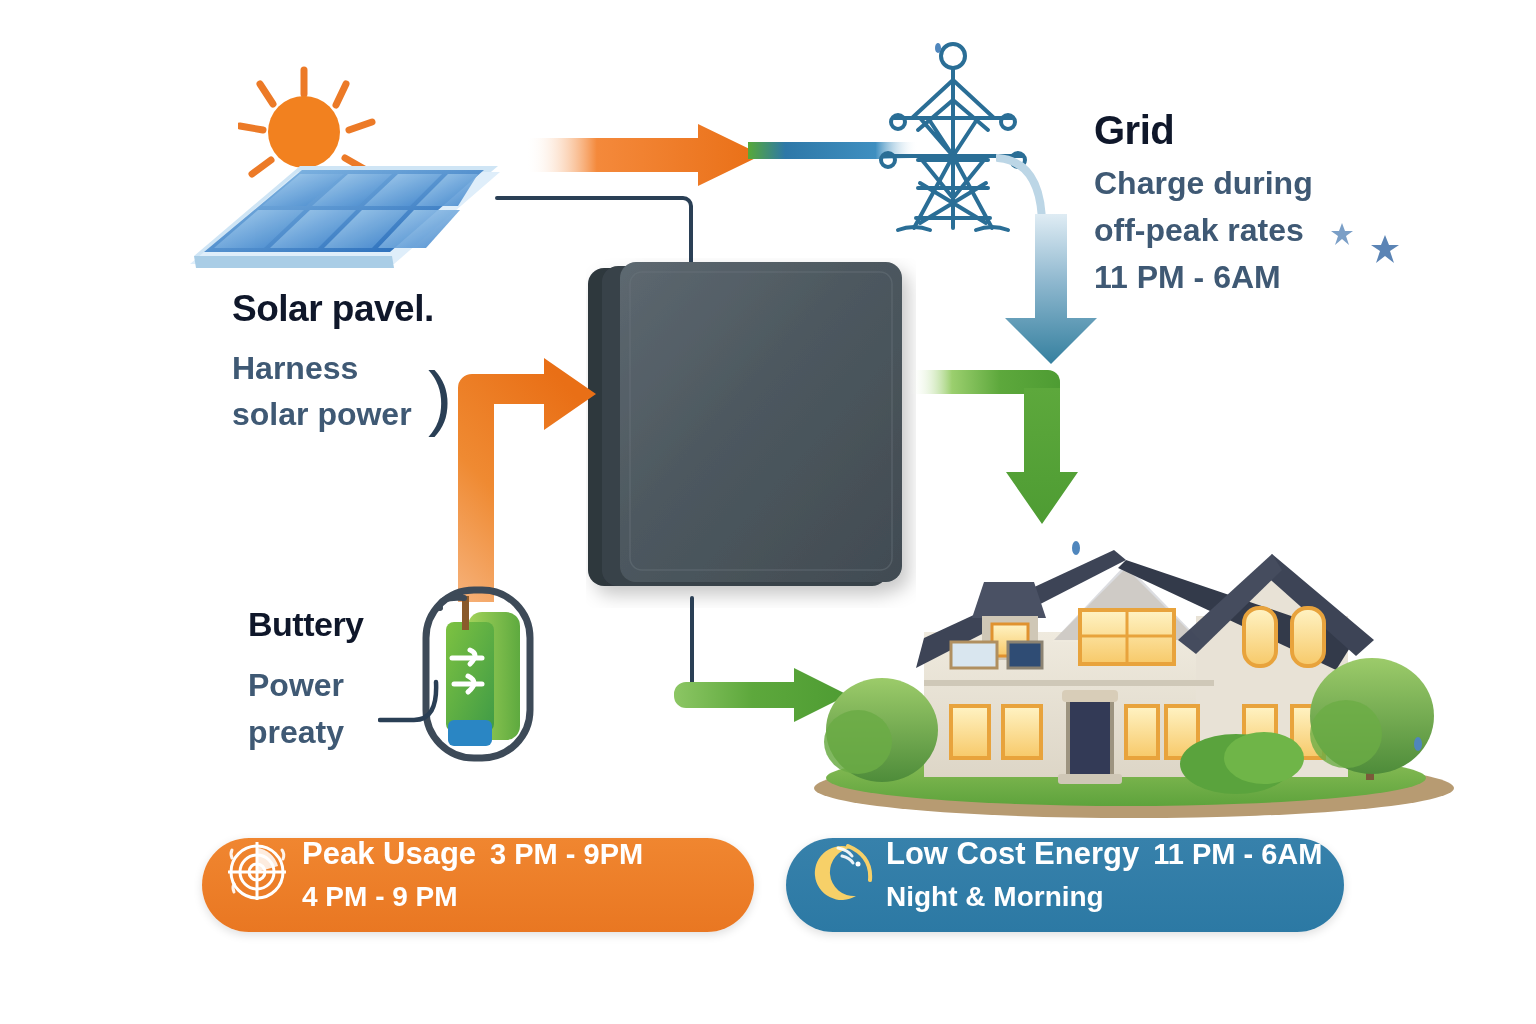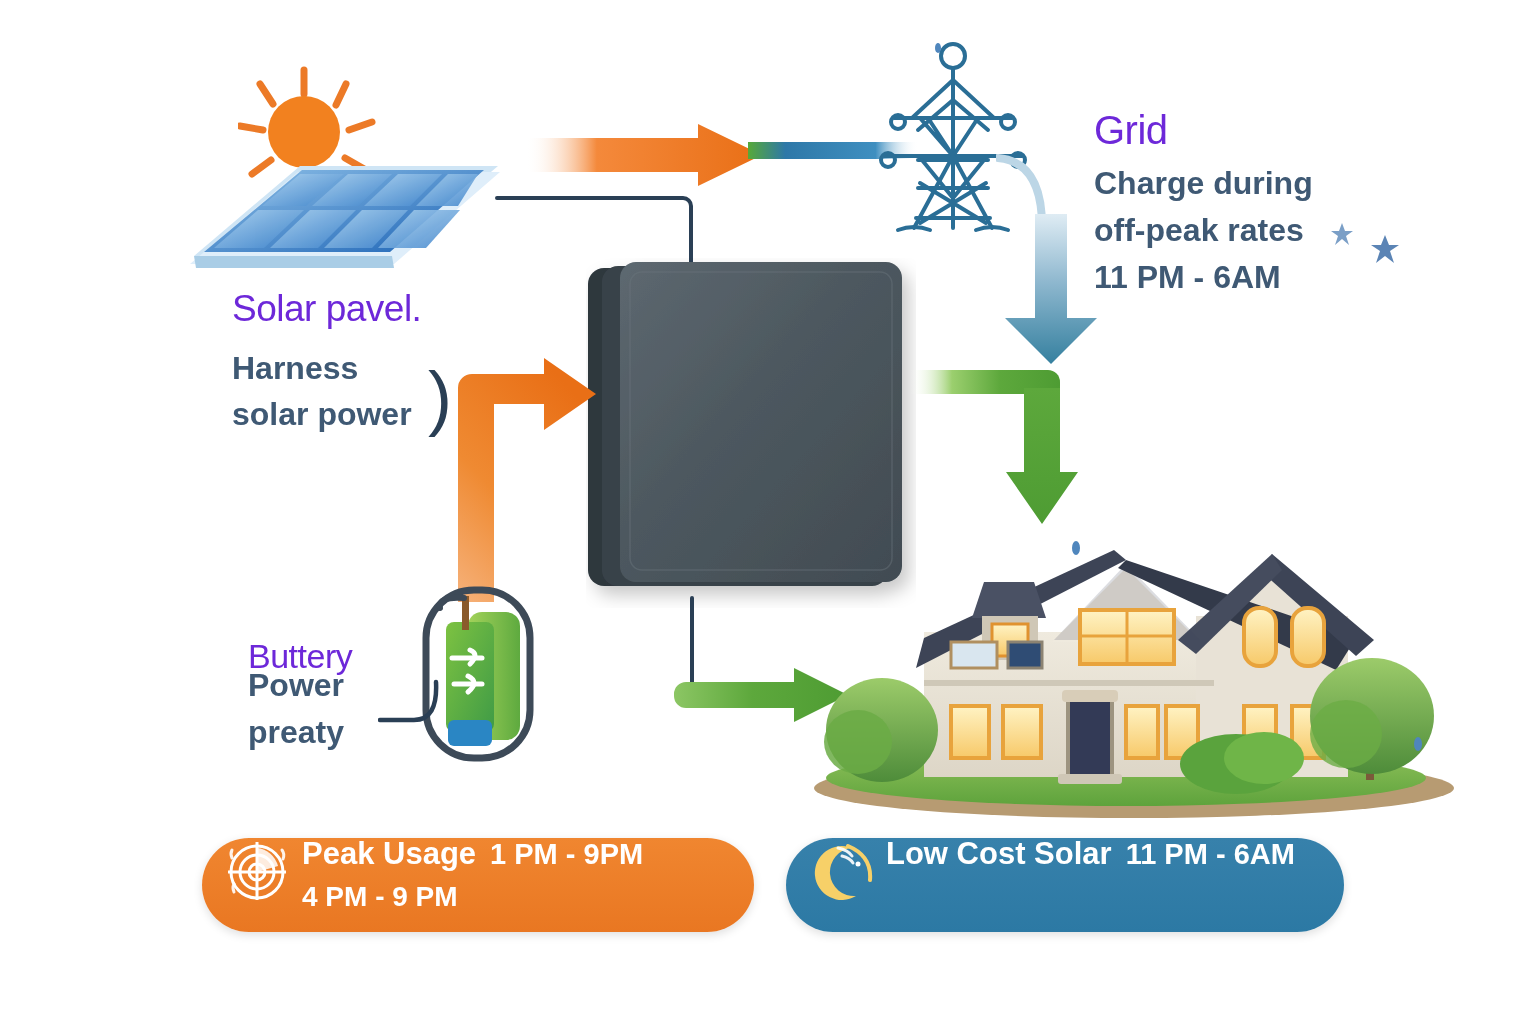--- a/index.html
+++ b/index.html
@@ -13,37 +13,37 @@
     position: relative;
     width: 1536px;
     height: 1024px;
     background: #ffffff;
     overflow: hidden;
   }
   .abs { position: absolute; }
 
   
   .title {
-    font-weight: normal;
-    color: #6d28d9;
+    font-weight: bold;
+    color: #0f172a;
     letter-spacing: -0.5px;
     white-space: nowrap;
   }
   .sub {
     color: #3f5974;
     white-space: pre-line;
     font-weight: bold;
   }
 
   
   #solar-title { left: 232px; top: 288px; font-size: 37px; }
   #solar-sub   { left: 232px; top: 345px; font-size: 32px; line-height: 46px; }
 
   
-  #battery-title { left: 248px; top: 605px; font-size: 34px; margin-top: 32px; }
+  #battery-title { left: 248px; top: 605px; font-size: 34px; }
   #battery-sub   { left: 248px; top: 662px; font-size: 32px; line-height: 47px; text-align: center; }
 
   
   #grid-title { left: 1094px; top: 108px; font-size: 40px; }
   #grid-sub   { left: 1094px; top: 160px; font-size: 32px; line-height: 47px; }
 
   
   .pill {
     position: absolute;
     height: 94px;
@@ -394,32 +394,33 @@
       <g stroke="#ffffff" stroke-width="3" fill="none" stroke-linecap="round" opacity="0.9">
         <path d="M8,12 q-2,4 0,8"></path>
         <path d="M58,12 q3,4 1,9"></path>
         <path d="M10,54 q-2,-4 0,-8"></path>
       </g>
     </svg>
     <div class="pill-texts">
       <span class="pill-main">Peak Usage</span>
       <span class="pill-sub">4 PM - 9 PM</span>
     </div>
-    <span class="pill-time">1 PM - 9PM</span>
+    <span class="pill-time">3 PM - 9PM</span>
   </div>
 
   <div class="pill" id="pill-low">
     <svg class="pill-icon" viewBox="0 0 66 66">
       <path d="M44,10 a27,27 0 1 0 4,48 a22,22 0 1 1 -4,-48 Z" fill="#f7d068"></path>
       <path d="M40,8 q24,10 22,34" stroke="#f7d068" stroke-width="4" fill="none" stroke-linecap="round"></path>
       <g stroke="#ffffff" stroke-width="3" fill="none" stroke-linecap="round" opacity="0.9">
         <path d="M30,10 q10,2 14,8"></path>
         <path d="M34,18 q8,2 11,7"></path>
       </g>
       <circle cx="50" cy="26" r="2.5" fill="#ffffff"></circle>
     </svg>
     <div class="pill-texts">
-      <span class="pill-main">Low Cost Solar</span>
+      <span class="pill-main">Low Cost Energy</span>
+      <span class="pill-sub">Night &amp; Morning</span>
     </div>
     <span class="pill-time">11 PM - 6AM</span>
   </div>
 
 </div>
 
 </body></html>

